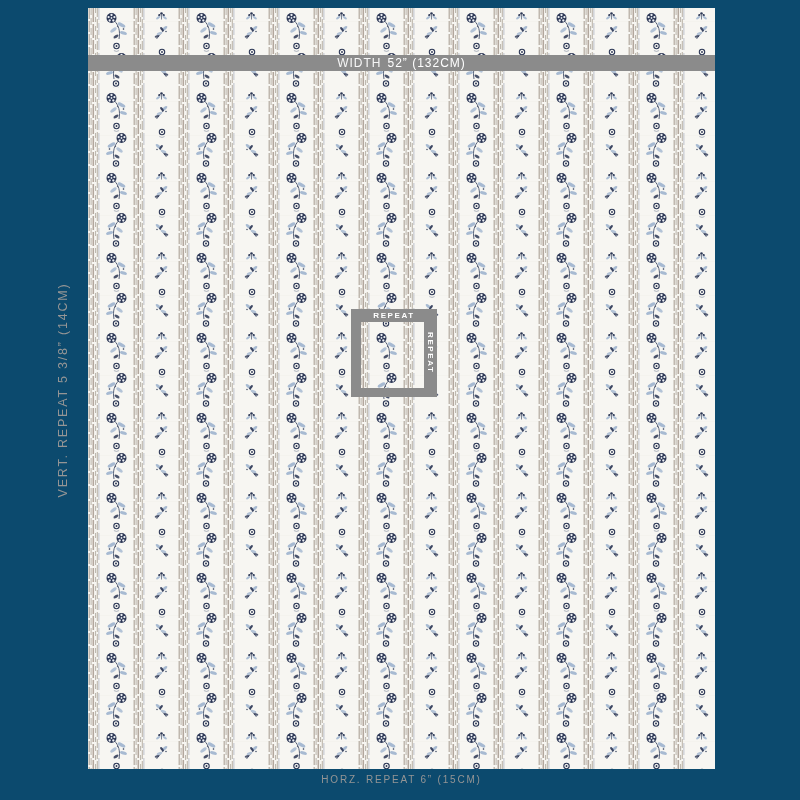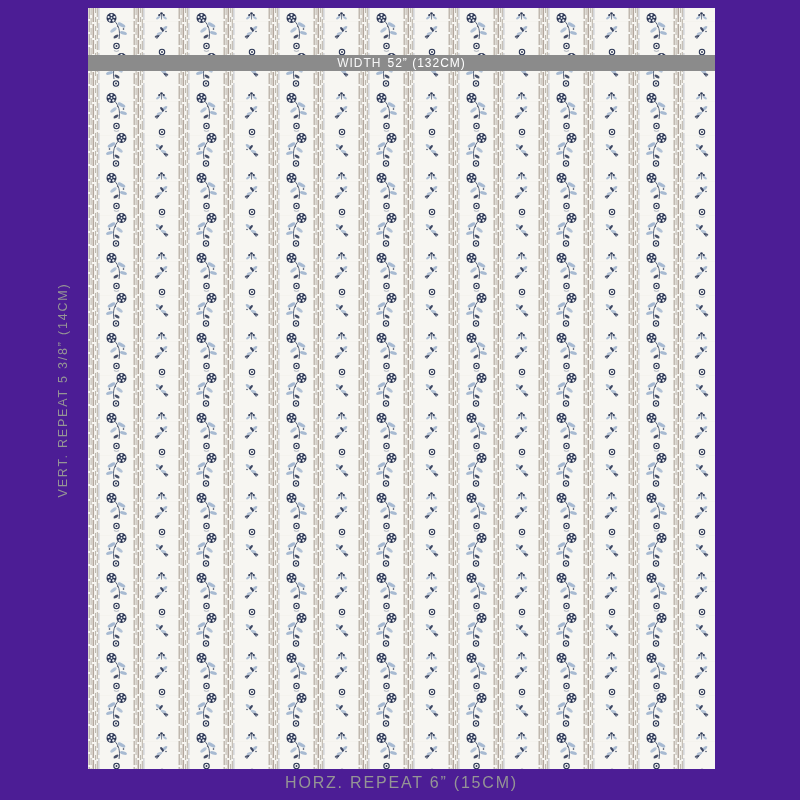--- a/index.html
+++ b/index.html
@@ -1,18 +1,18 @@
 <!DOCTYPE html>
 <html><head>
 <meta charset="utf-8">
 <style>
   html, body { margin: 0; padding: 0; background: #ffffff; }
   .page {
     position: relative; width: 800px; height: 800px;
-    background: #4c1d95; overflow: hidden;
+    background: #0c4a6e; overflow: hidden;
     font-family: "Liberation Sans", sans-serif;
   }
   .swatch { position: absolute; left: 88px; top: 8px; width: 627px; height: 761px; }
   .swatch svg { display: block; }
 
   .width-bar {
     position: absolute; left: 88px; top: 55px; width: 627px; height: 16px;
     background: #8b8b8b; color: #ffffff;
     display: flex; align-items: center; justify-content: center;
     font-size: 12px; letter-spacing: 1px; line-height: 16px;
@@ -37,21 +37,21 @@
   }
 
   .vert-label { position: absolute; left: 63px; top: 390px; width: 0; height: 0; }
   .vert-label span {
     position: absolute; transform: translate(-50%, -50%) rotate(-90deg);
     transform-origin: center; white-space: nowrap;
     color: #959595; font-size: 12.5px; font-weight: 500; letter-spacing: 1.8px;
   }
   .horz-label {
     position: absolute; left: 88px; top: 774px; width: 627px; text-align: center;
-    color: #959595; font-size: 16px; font-weight: 500; letter-spacing: 1.8px;
+    color: #959595; font-size: 10px; font-weight: 500; letter-spacing: 1.8px;
   }
 </style>
 </head>
 <body>
 
 <div class="page">
 
   <div class="swatch">
     <svg width="627" height="761" viewBox="0 0 627 761" xmlns="http://www.w3.org/2000/svg">
       <defs>
@@ -121,20 +121,24 @@
       </defs>
       <rect width="627" height="761" fill="url(#fabric)"></rect>
     </svg>
   </div>
 
   <div class="width-bar">
     <span class="wb-prefix">WIDTH</span>
     <span class="wb-value">52” (132CM)</span>
   </div>
 
+  <div class="repeat-box">
+    <span class="rb-top">REPEAT</span>
+    <span class="rb-side">REPEAT</span>
+  </div>
 
   <div class="vert-label">
     <span>VERT. REPEAT  5 3/8” (14CM)</span>
   </div>
 
   <div class="horz-label">HORZ. REPEAT 6” (15CM)</div>
 
 </div>
 
 </body></html>

